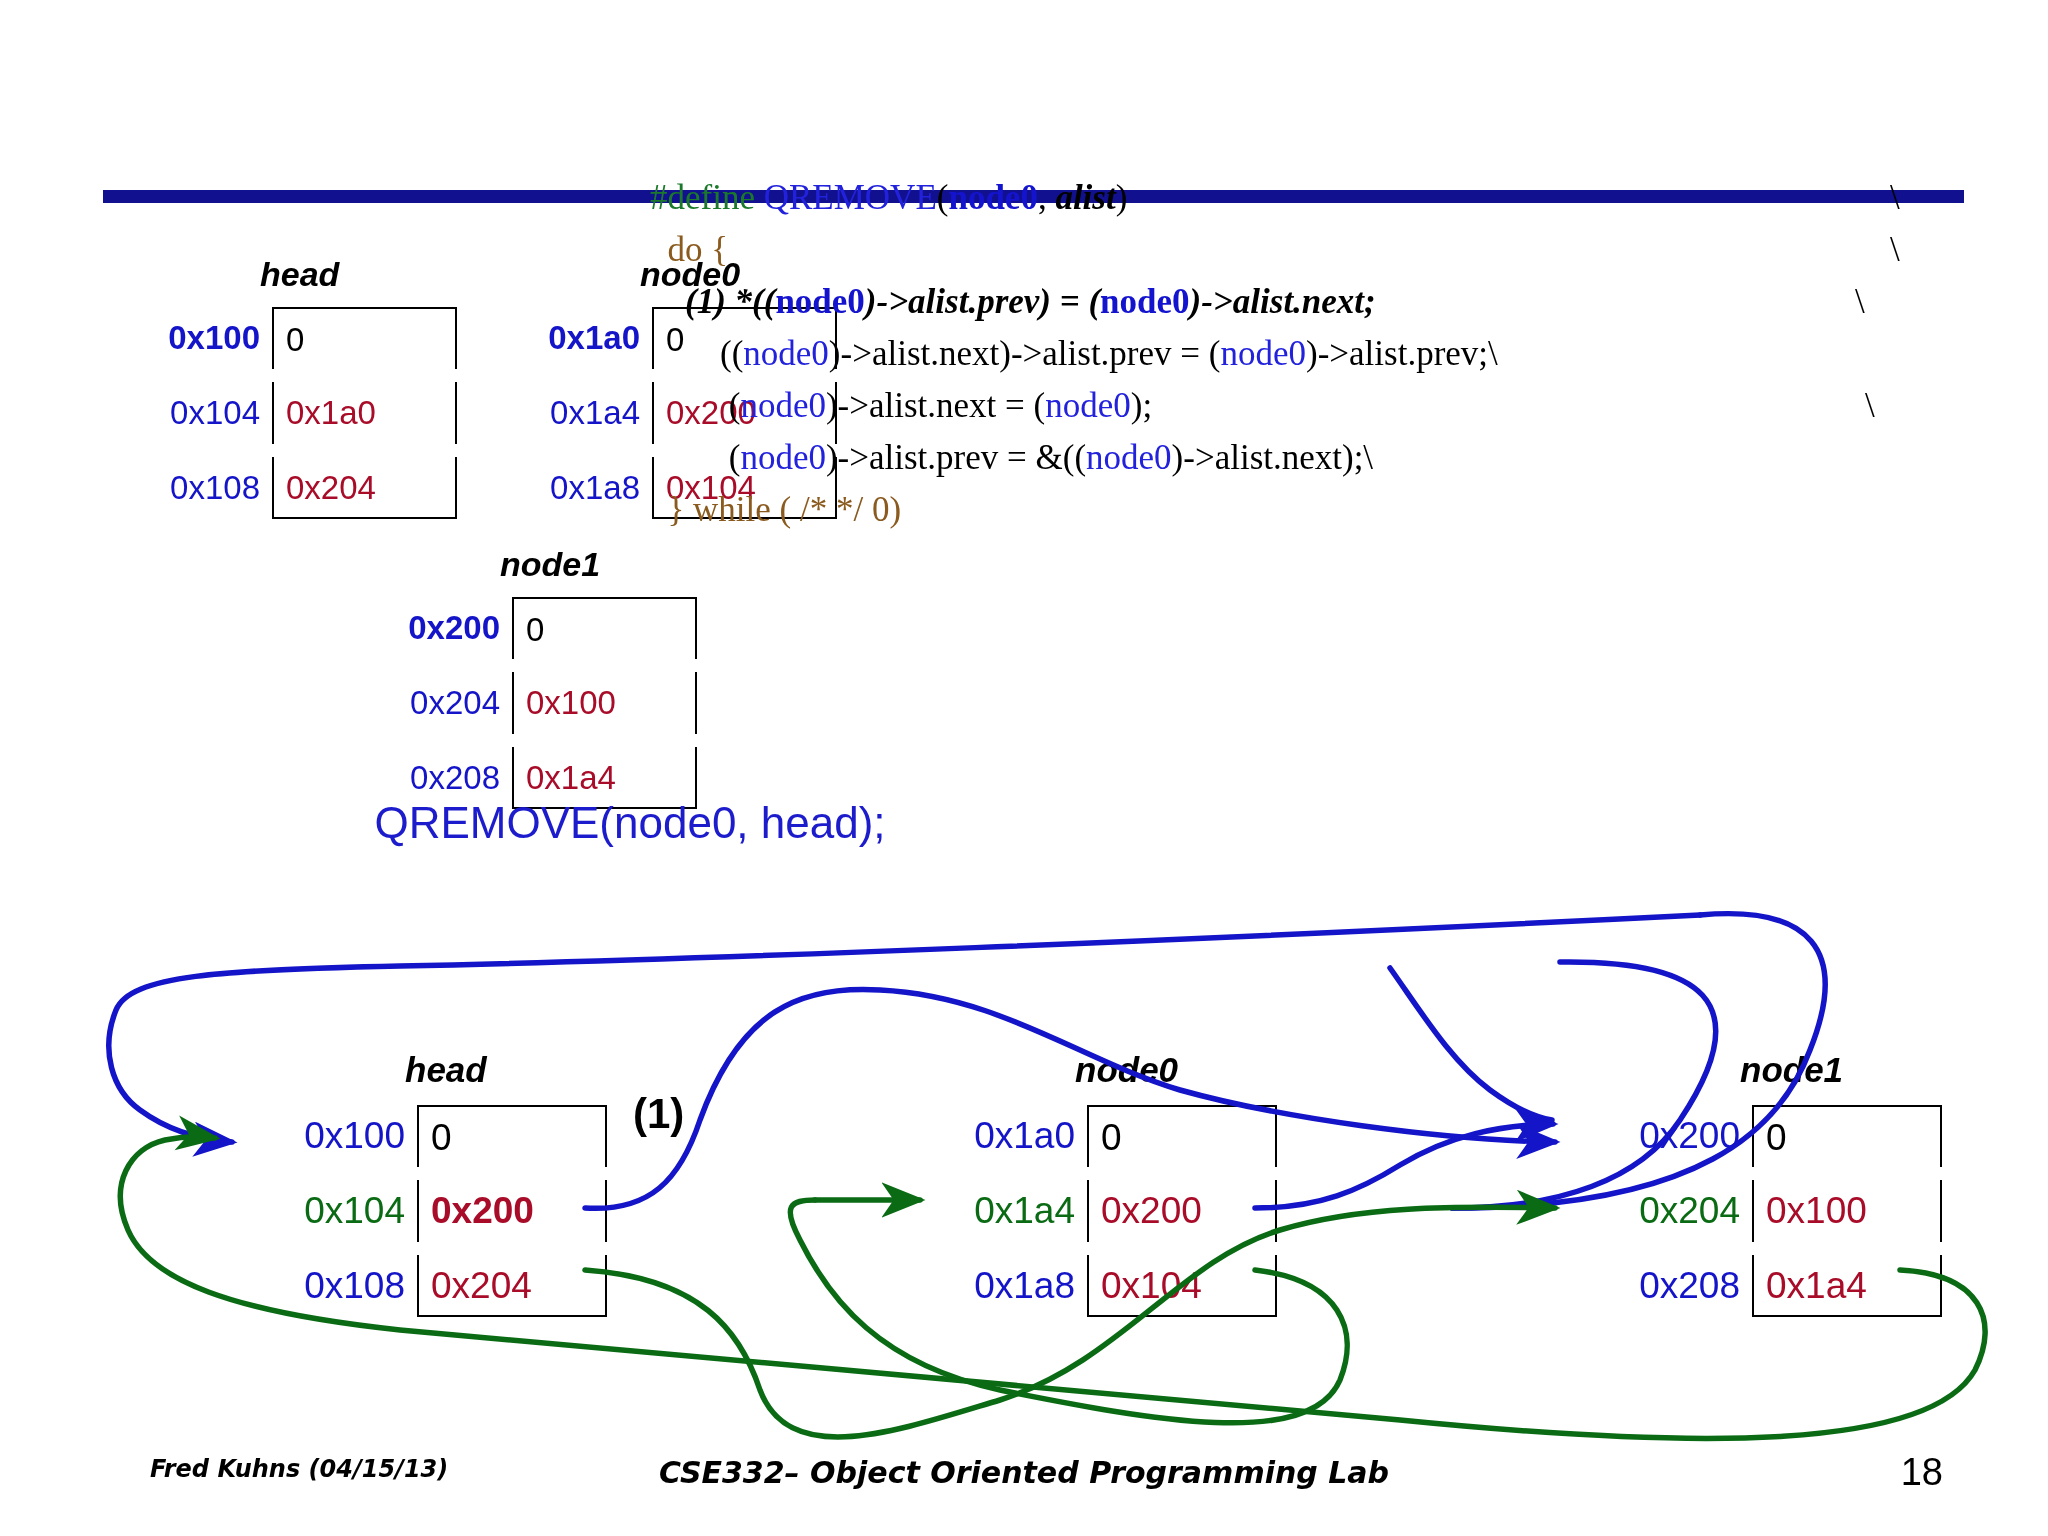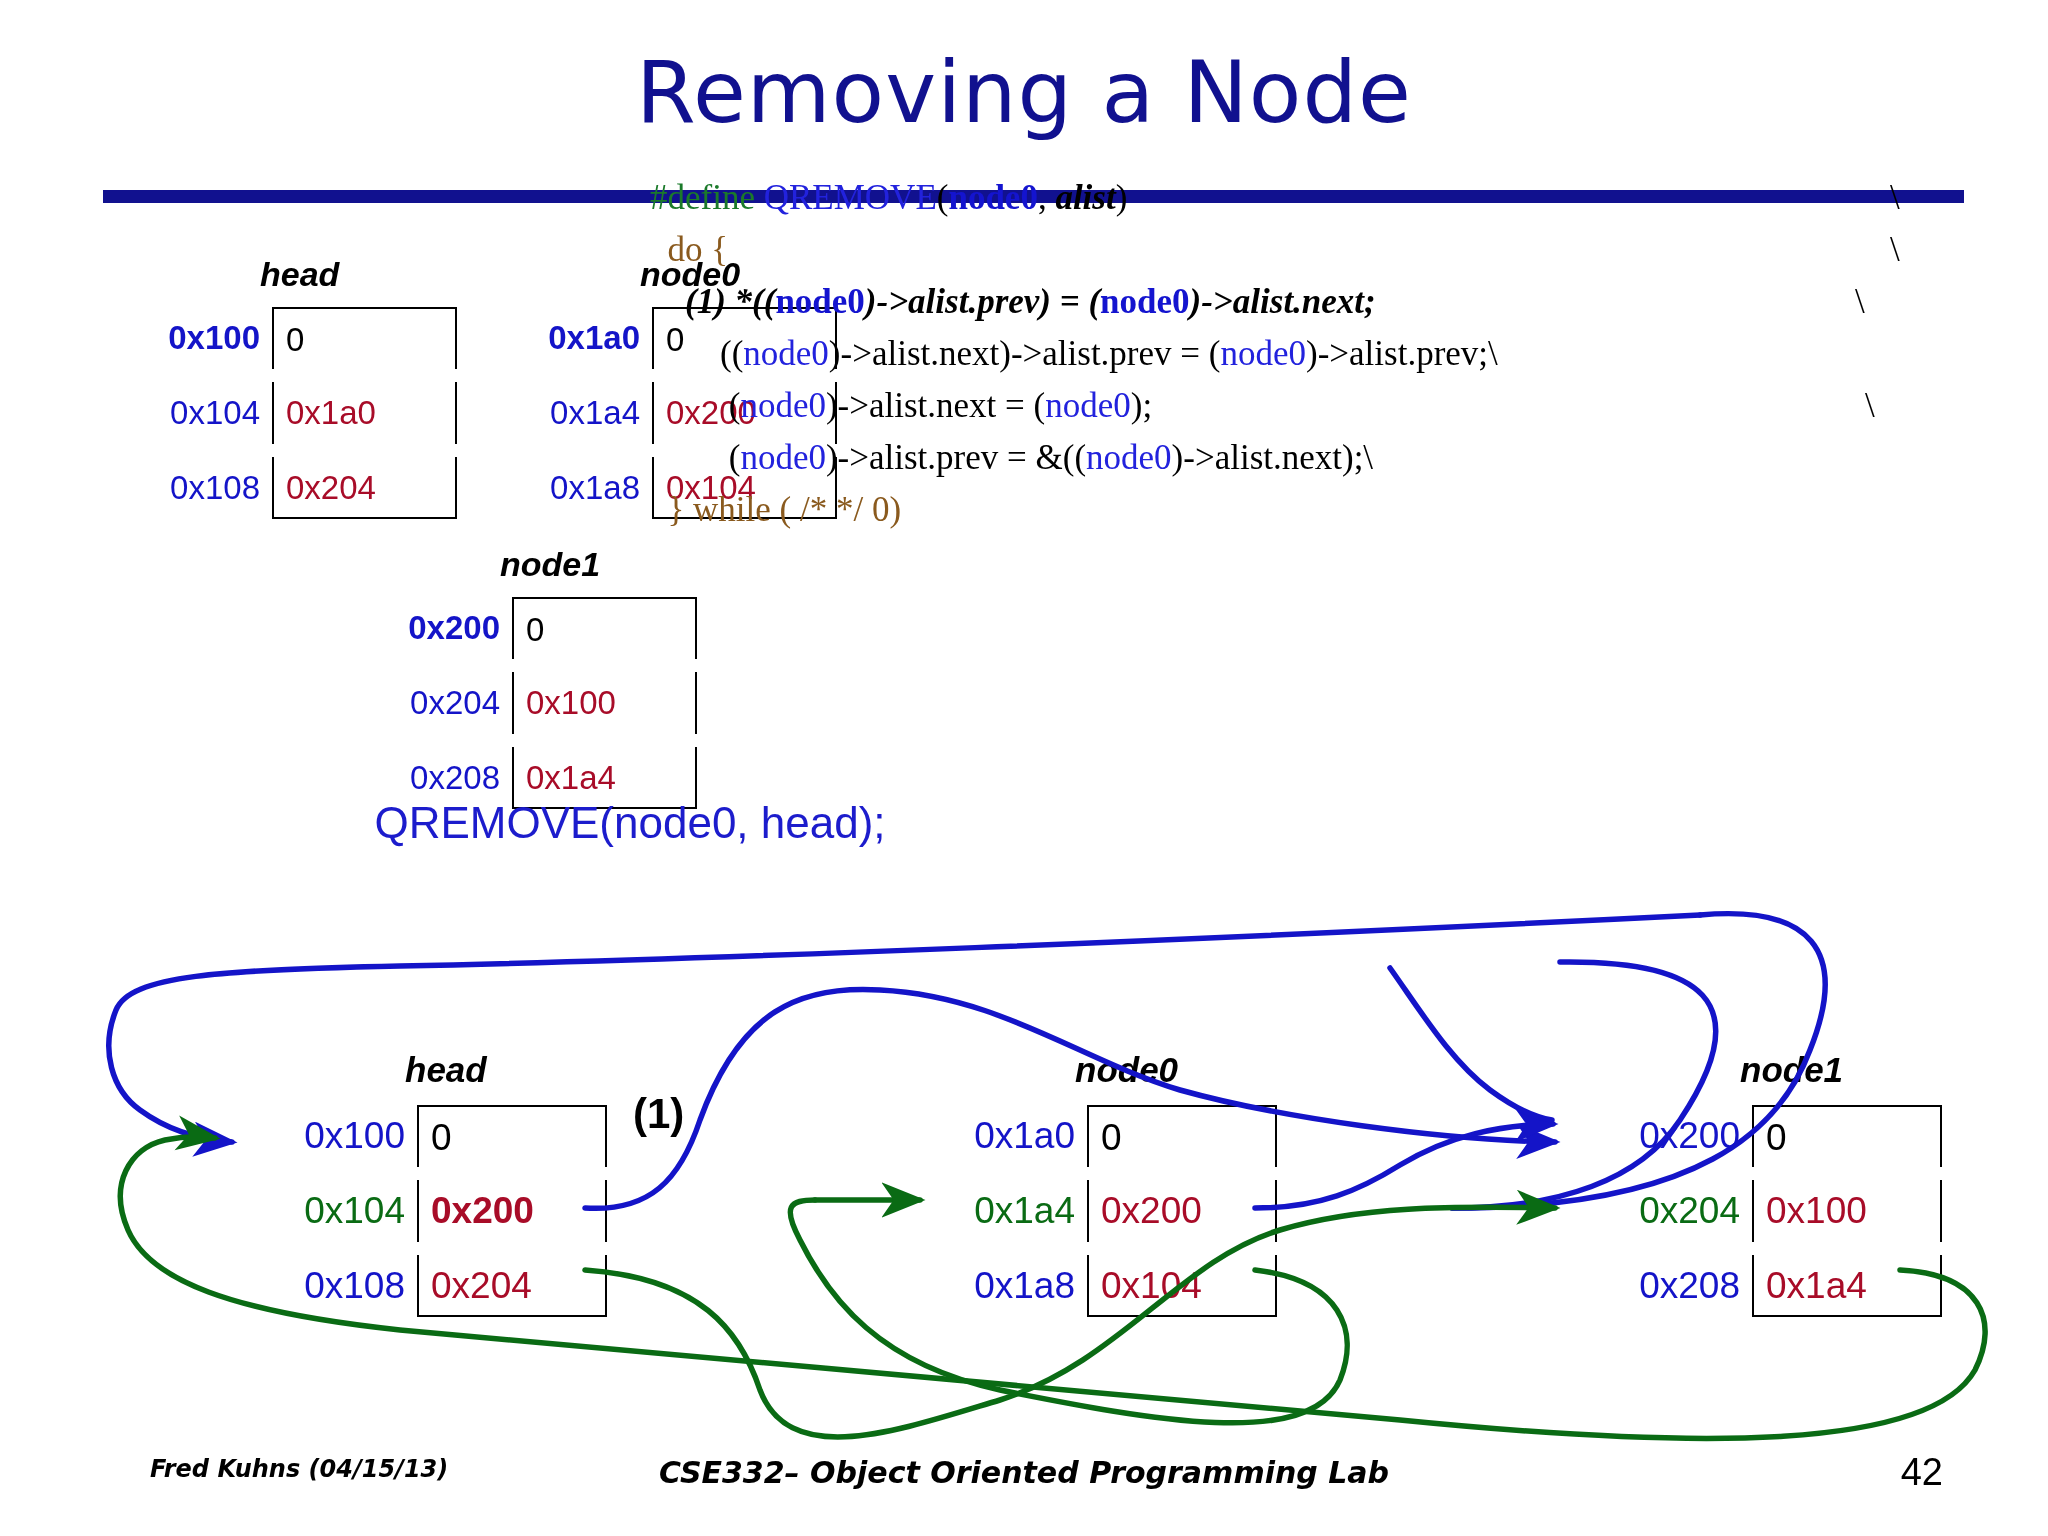--- a/index.html
+++ b/index.html
@@ -122,21 +122,20 @@
     position:absolute;right:105px;top:-4px;
     font-family:"Liberation Sans", sans-serif;
     font-size:38px;color:#000;
   }
 </style>
 </head>
 <body>
 
 <div class="slide">
 
-  <div class="title">Removing a Node</div>
   <div class="title-rule"></div>
 
   <div id="top-tables">
       <div class="memtable top" style="left: 105px; top: 255px; width: 340px;">
         <div class="caption" style="left: 155px; width: 185px;">head</div>
         <div class="rows" style="top: 52px;">
           <div class="row" style="height: 62px;">
             <div class="addr a-blue-b" style="width: 155px;">0x100</div>
             <div class="cellwrap" style="width: 185px; height: 62px;">
               <div class="cell v-black" style="line-height: 62px;">0</div>
@@ -319,16 +318,16 @@
                C108,1184 130,1148 165,1140 C185,1136 200,1136 215,1138" stroke="#0a6b14" marker-end="url(#ahG)"></path>
 
       <path d="M130,1175 C120,1090 170,1030 300,1010 C620,972 1050,968 1400,990
                C1520,998 1560,1080 1560,1130" stroke="#0a6b14" opacity="0"></path>
     </g>
   </svg>
 
   <div class="footer">
     <div class="f-left">Fred Kuhns (04/15/13)</div>
     <div class="f-center">CSE332– Object Oriented Programming Lab</div>
-    <div class="f-right">42</div>
+    <div class="f-right">18</div>
   </div>
 
 </div>
 
 </body></html>

